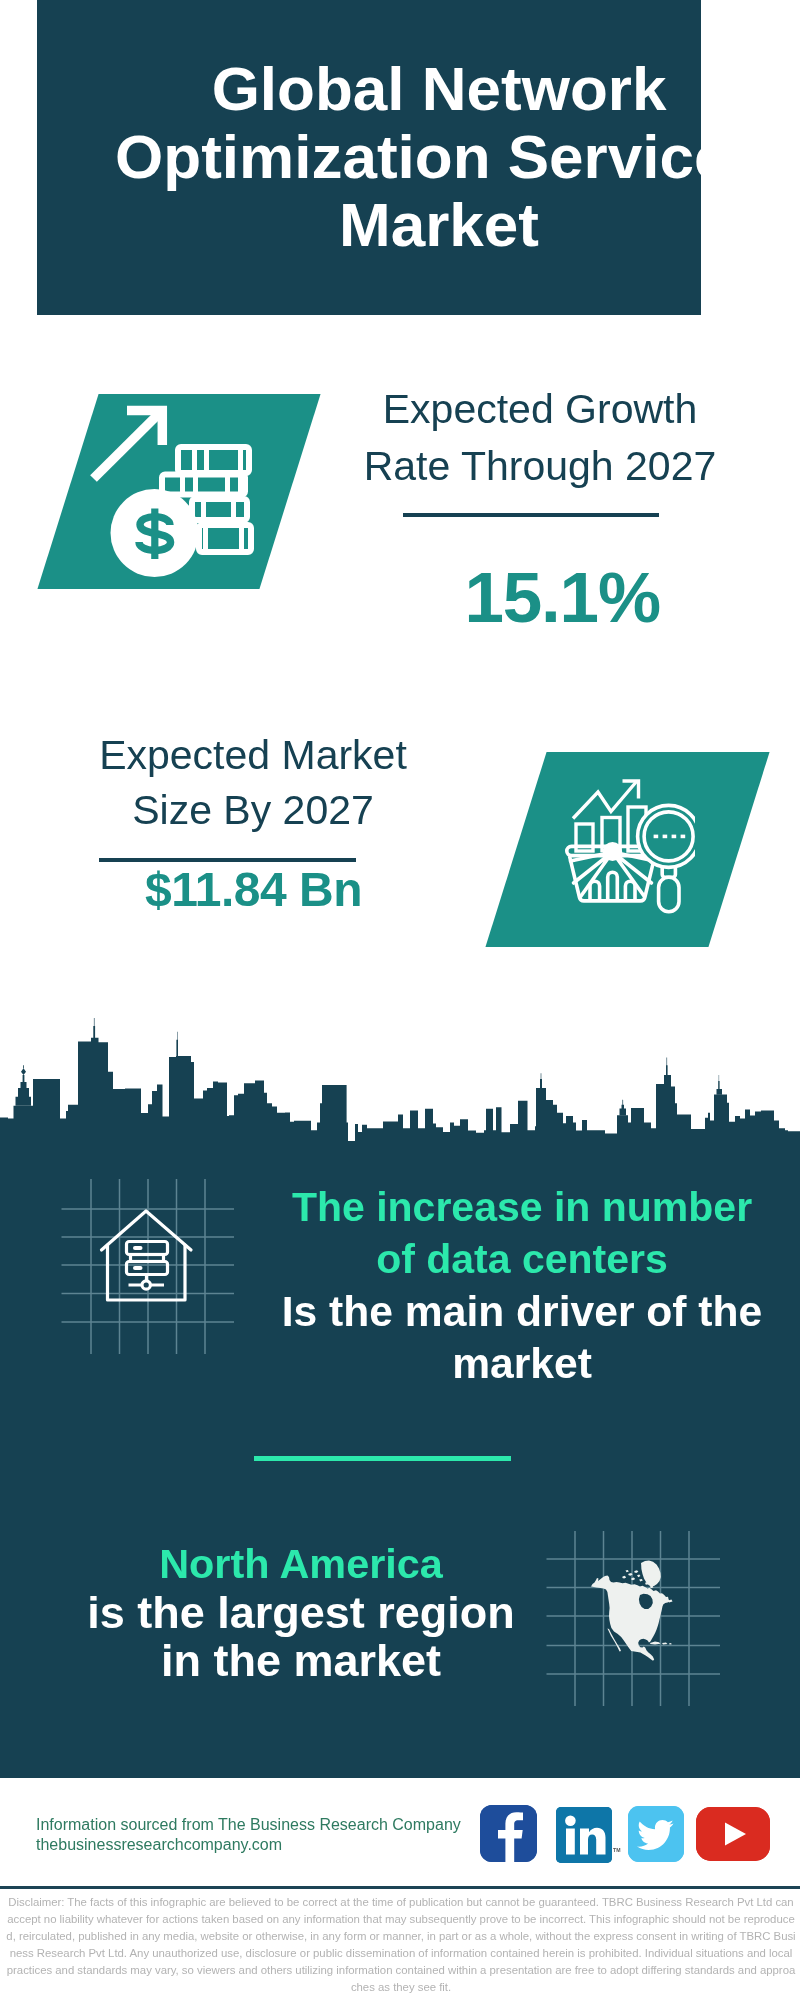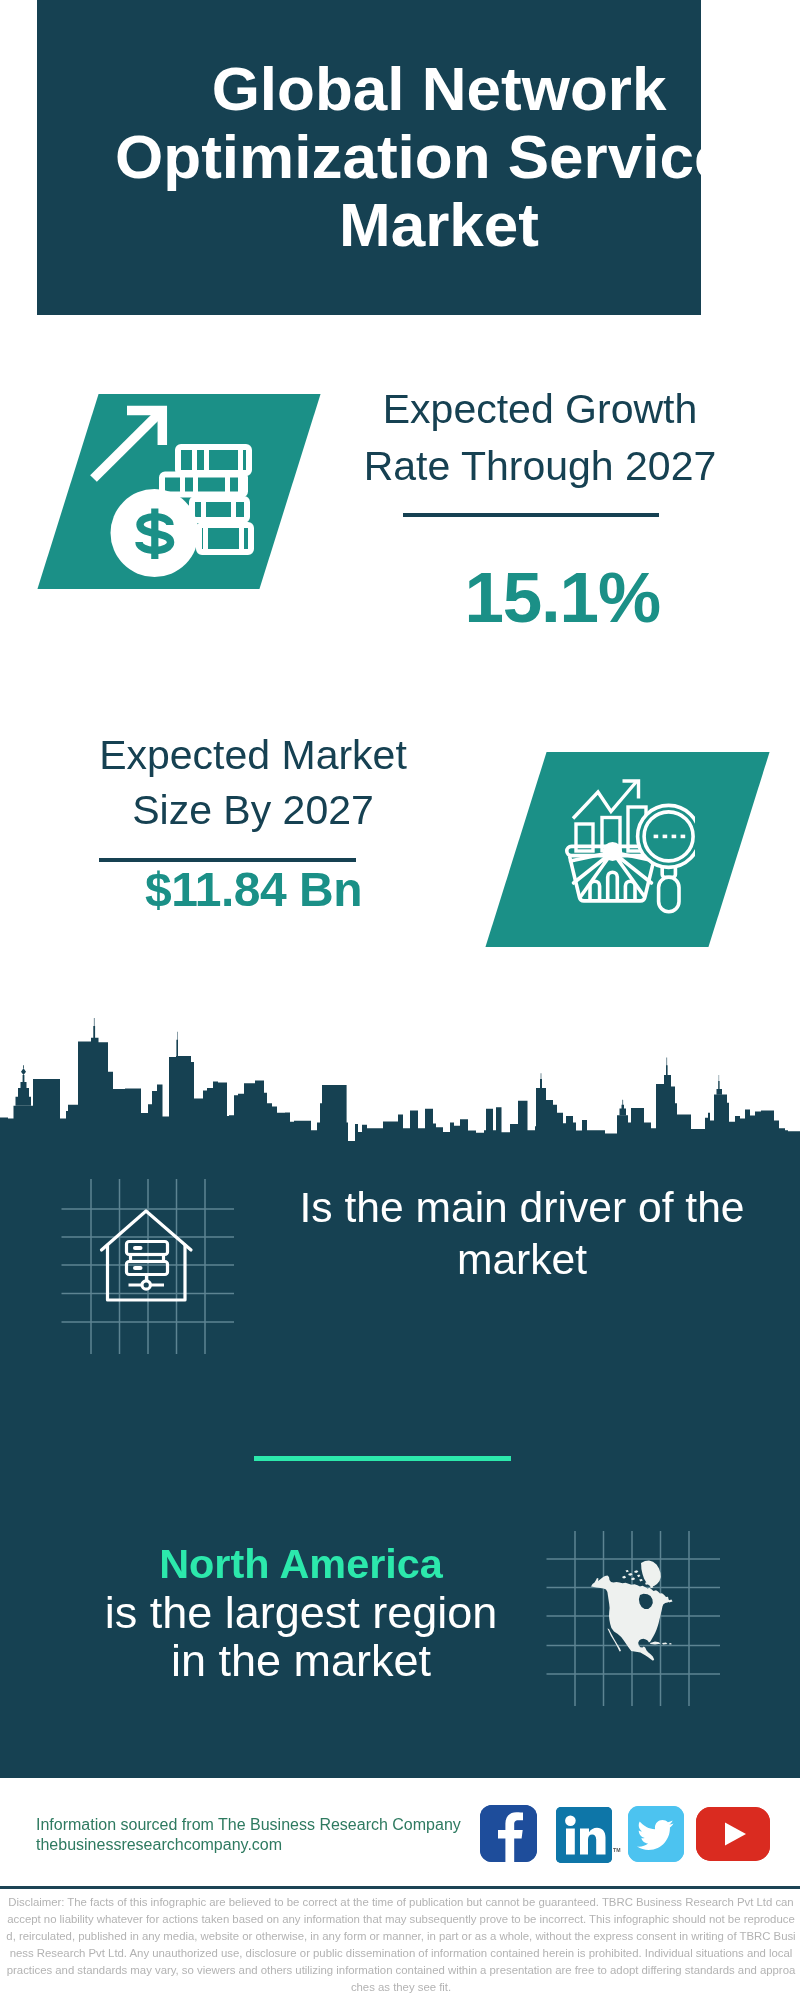--- a/index.html
+++ b/index.html
@@ -40,21 +40,21 @@
   
   .darkband{position:absolute;left:0;top:1145px;width:800px;height:633px;background:#164152;}
   .skyline{position:absolute;left:0;top:1018px;width:800px;height:130px;display:block;}
 
   .gridbox{position:absolute;}
   .gb-dc{left:60px;top:1177px;width:176px;height:179px;}
   .gb-map{left:545px;top:1529px;width:176px;height:179px;}
 
   .mid-text{position:absolute;text-align:center;}
   .mid-green{color:#2ce8ac;font-weight:bold;font-size:41px;line-height:52px;}
-  .mid-white{color:#ffffff;font-weight:normal;font-size:42.6px;line-height:52px;}
+  .mid-white{color:#ffffff;font-weight:bold;font-size:42.6px;line-height:52px;}
   .na-text .mid-white{font-size:45px;line-height:48.7px;}
   .na-text .mid-green{font-size:41.4px;line-height:48.7px;}
   .dc-text{left:272px;top:1181px;width:500px;}
   .na-text{left:51px;top:1540px;width:500px;}
   .mid-rule{position:absolute;left:254px;top:1456px;width:257px;height:5px;background:#2ce8ac;}
 
   
   .footer{position:absolute;left:0;top:1778px;width:800px;height:222px;background:#ffffff;}
   .srcinfo{position:absolute;left:36px;top:1815px;width:470px;color:#2e7a60;
            font-size:16px;line-height:20.2px;}
@@ -181,20 +181,24 @@
       <path d="M 146.5 1274.5 L 146.5 1284.5"></path>
       <path d="M 128.5 1285 L 164 1285"></path>
     </g>
     <g fill="#ffffff">
       <rect x="133" y="1246" width="9.5" height="4" rx="2"></rect>
       <rect x="133" y="1266" width="9.5" height="4" rx="2"></rect>
     </g>
     <circle cx="146.2" cy="1285" r="4.2" fill="#164152" stroke="#ffffff" stroke-width="3.2"></circle>
   </svg>
   <div class="mid-text dc-text">
+    <div class="mid-green">
+      <span class="ln">The increase in number</span>
+      <span class="ln">of data centers</span>
+    </div>
     <div class="mid-white">
       <span class="ln">Is the main driver of the</span>
       <span class="ln">market</span>
     </div>
   </div>
 
   <div class="mid-rule"></div>
 
   <svg class="gridbox gb-map" viewBox="0 0 176 179">
     <g stroke="#5d8492" stroke-width="1.5" fill="none">

